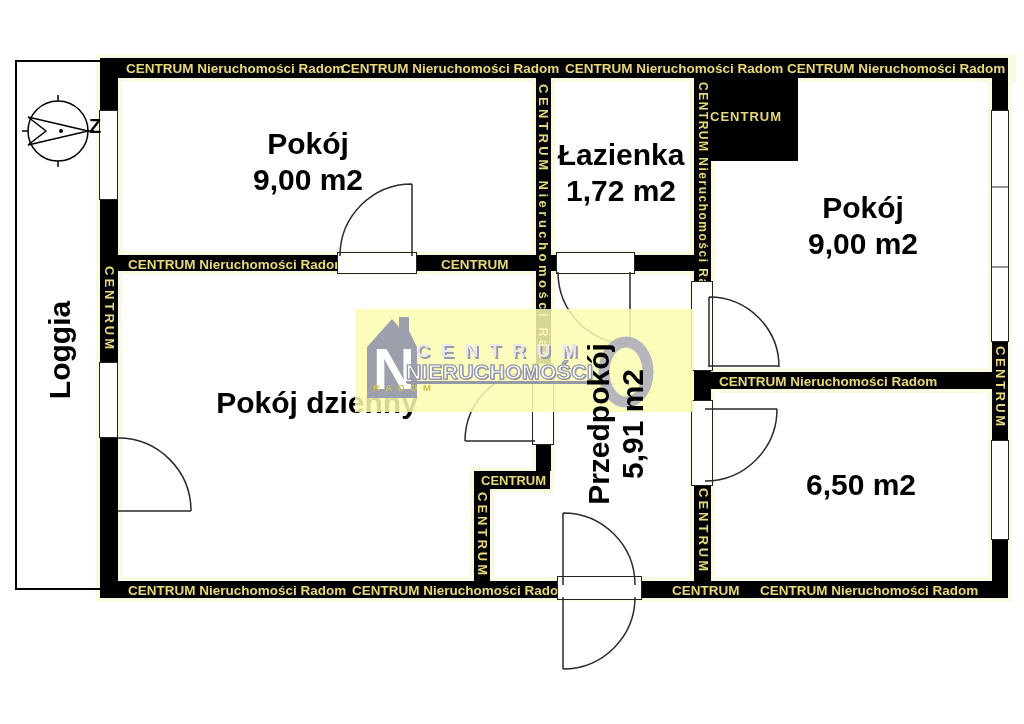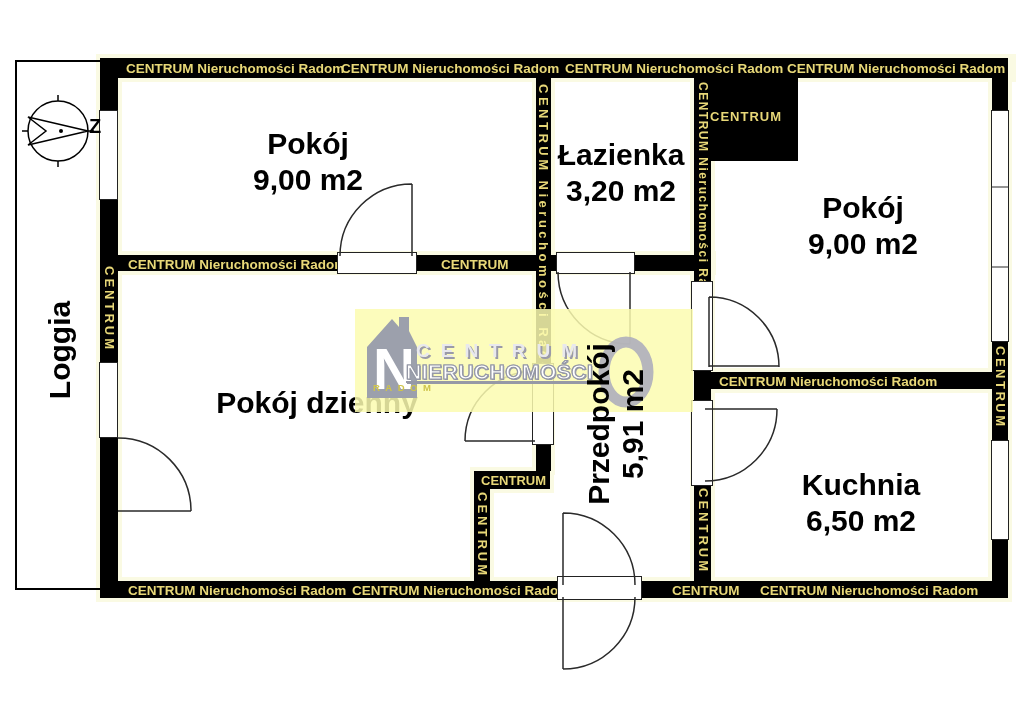--- a/index.html
+++ b/index.html
@@ -122,31 +122,30 @@
     <circle cx="45" cy="43" r="2" fill="#000"></circle>
   </svg>
   <div id="compass-letter">Z</div>
 
   <div class="room-label" style="left:188px;top:126px;width:240px">
     <div>Pokój</div>
     <div>9,00 m2</div>
   </div>
   <div class="room-label" style="left:511px;top:137px;width:220px">
     <div>Łazienka</div>
-    <div>3,20 m2</div>
+    <div>1,72 m2</div>
   </div>
   <div class="room-label" style="left:753px;top:190px;width:220px">
     <div>Pokój</div>
     <div>9,00 m2</div>
   </div>
   <div class="room-label" style="left:167px;top:385px;width:300px">
     <div>Pokój dzienny</div>
   </div>
   <div class="room-label" style="left:751px;top:467px;width:220px">
-    <div>Kuchnia</div>
     <div>6,50 m2</div>
   </div>
 
   <div class="rot-label" style="left:10px;top:300px;width:100px;height:100px">
     <div>Loggia</div>
   </div>
 
   <div id="band"></div>
 
   <svg class="logo-el" width="70" height="90" viewBox="0 0 52 84" style="left:366px;top:315px;width:52px;height:84px">

